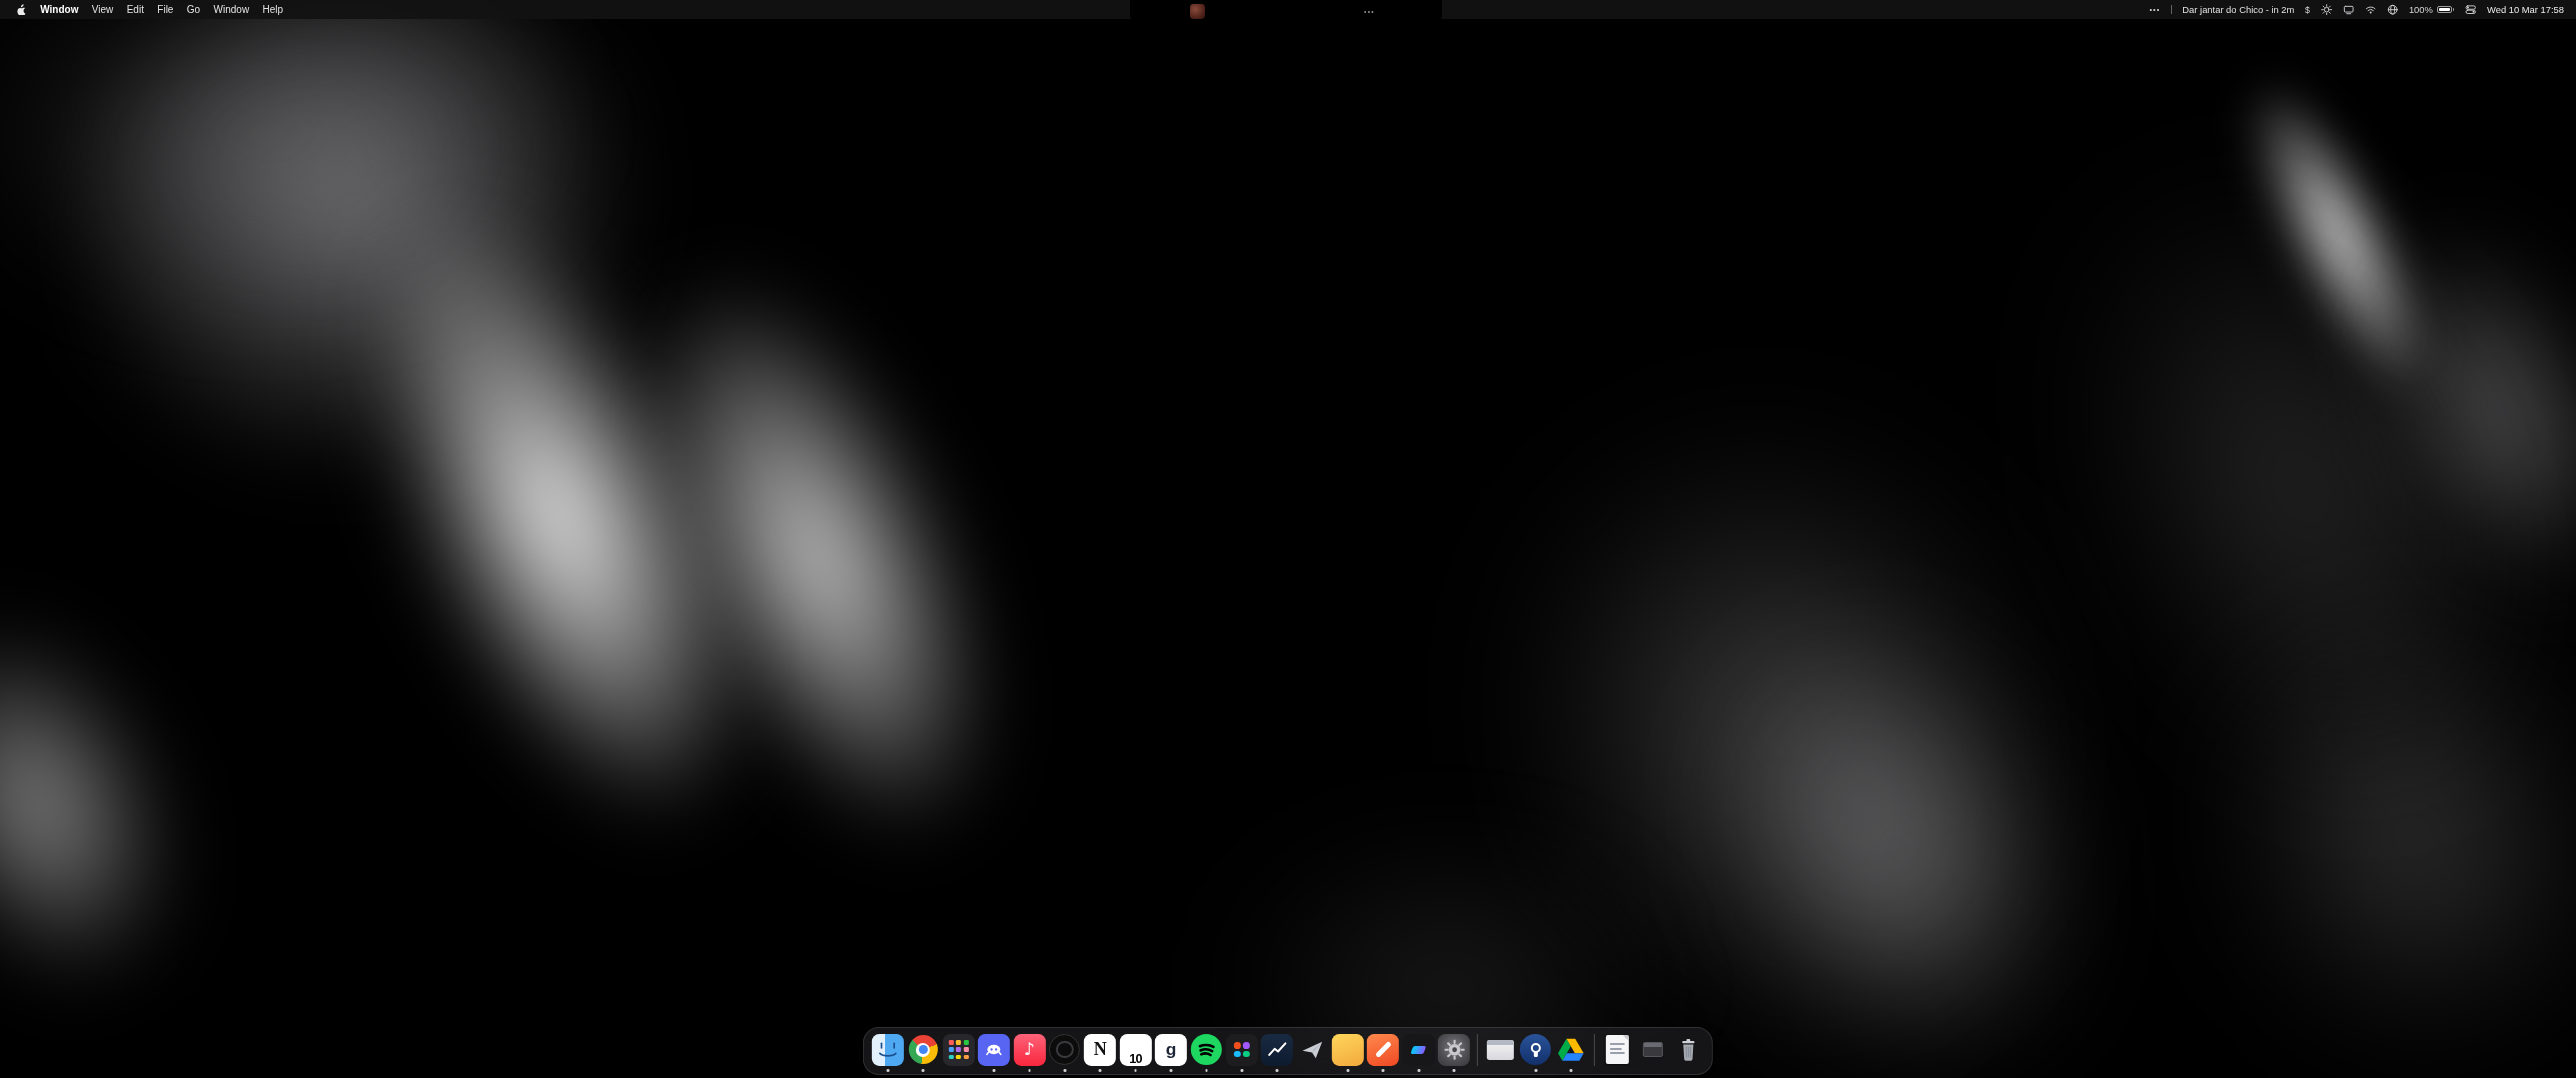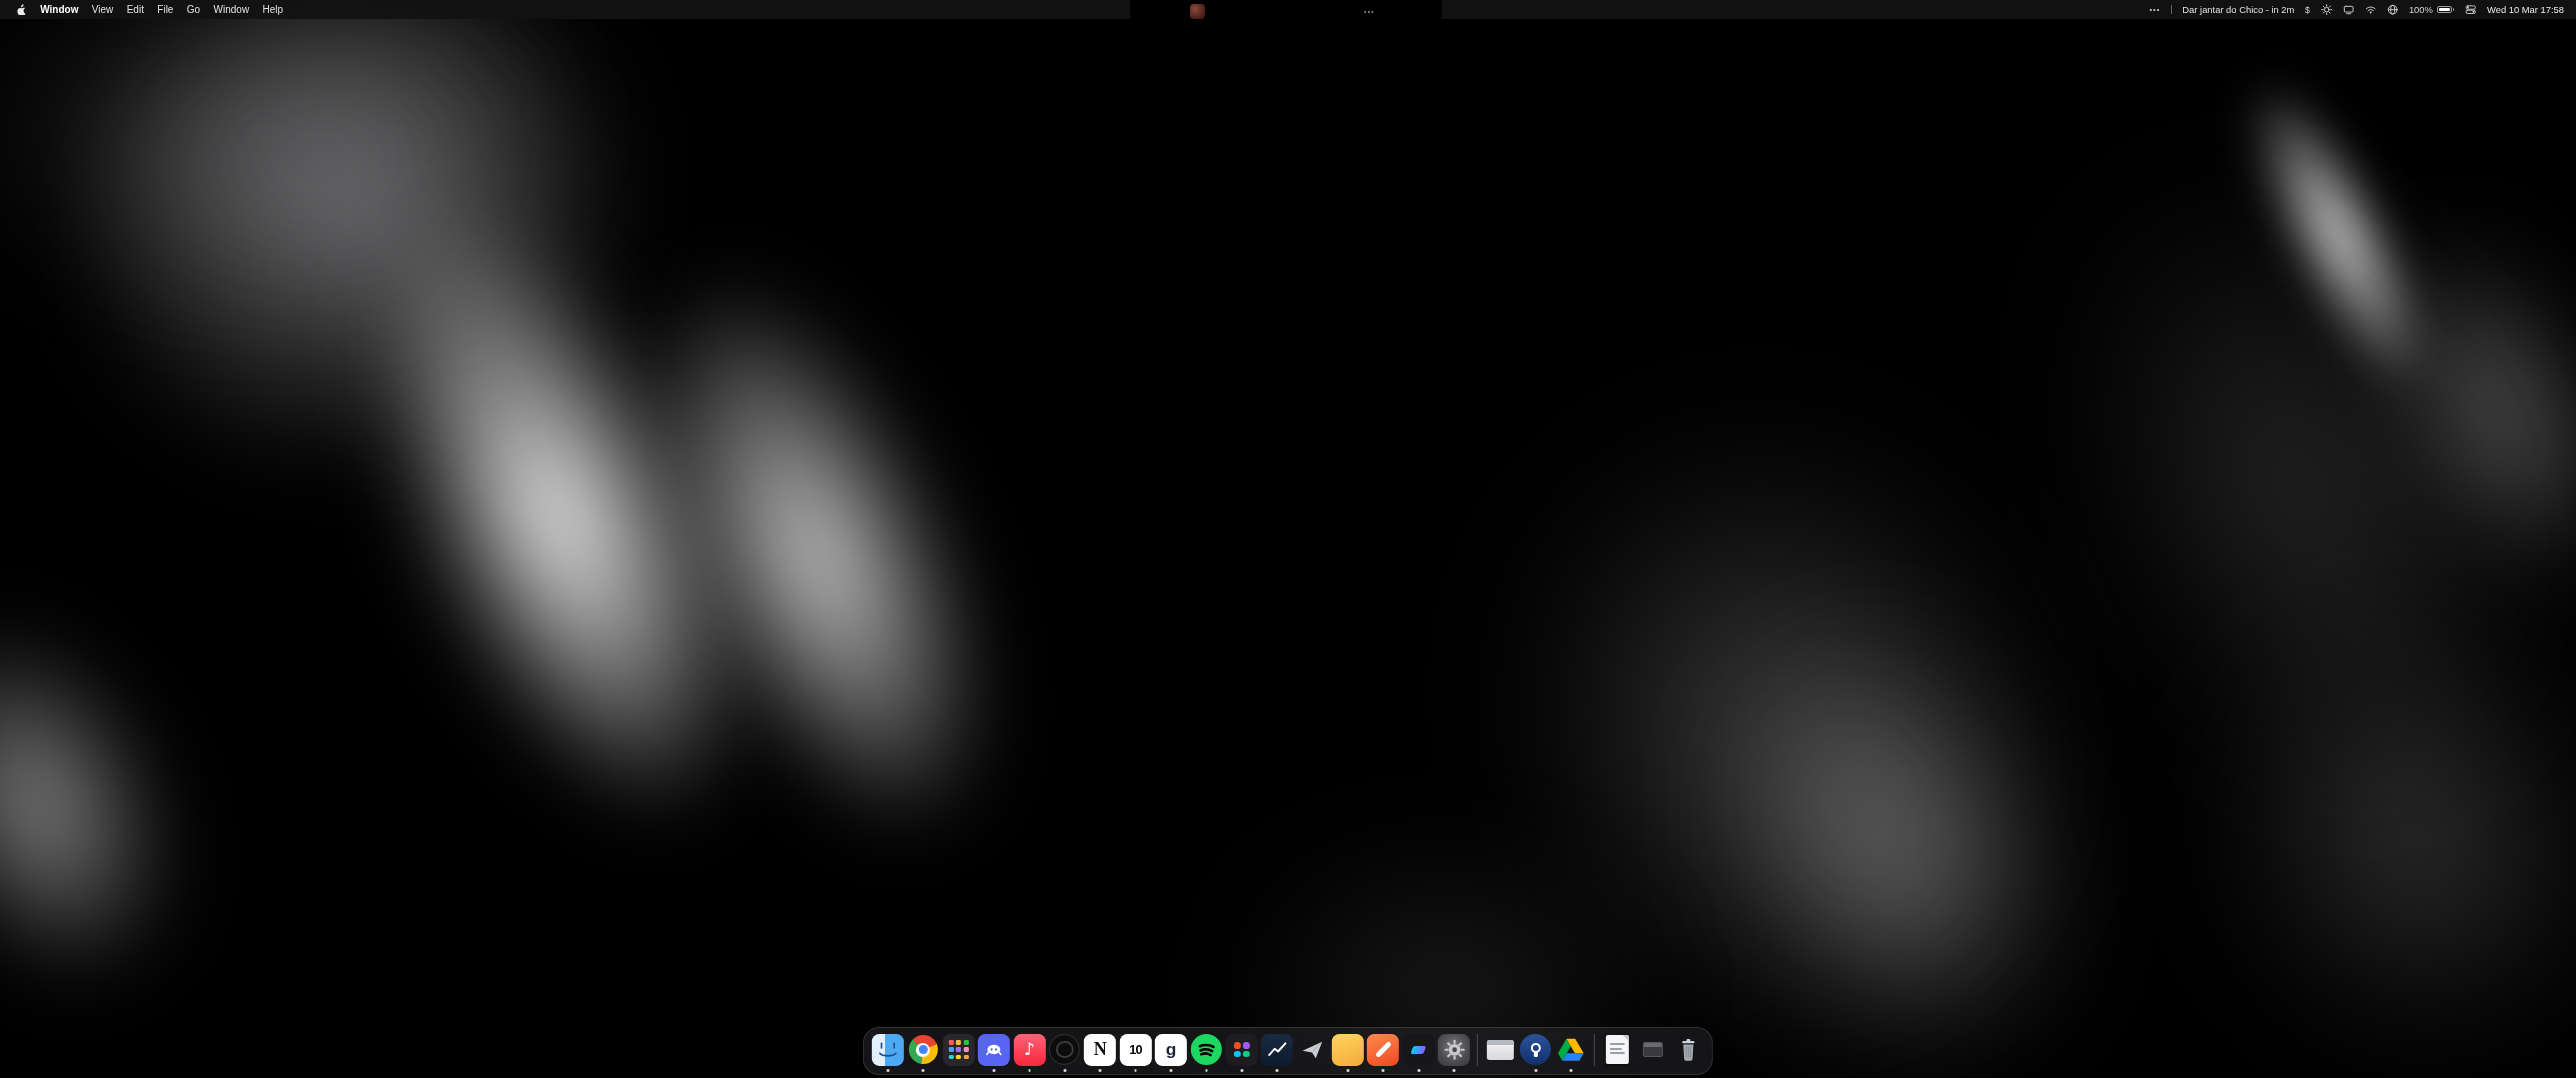--- a/index.html
+++ b/index.html
@@ -80,21 +80,21 @@
 
   .ic-music { background:linear-gradient(180deg,#fd6379,#f9263d); }
   .music-note { font-family:"DejaVu Sans", sans-serif; font-size:17.4px; color:#fff; line-height:1; }
 
   .ic-darkdisc { background:#0c0c0d; border:0.7px solid #333; border-radius:50%; width:31px; height:31px; }
   .darkdisc-ring { width:17.4px; height:17.4px; border-radius:50%; border:2px solid #3a3a3e; }
 
   .ic-notion { background:#fff; }
   .notion-letter { font-family:"Liberation Serif", serif; font-weight:700; font-size:18px; color:#111; }
 
-  .ic-ten { background:#fff; }
+  .ic-ten { background:#fff;align-items:flex-end; }
   .ten-label { font-weight:800; font-size:12.7px; color:#000; letter-spacing:-0.7px; }
 
   .ic-g { background:#fff; }
   .g-label { font-weight:700; font-size:17.4px; color:#1c2636; line-height:1; }
 
   .ic-spotify { background:#1ed760; border-radius:50%; width:31px; height:31px; }
   .ic-spotify svg { width:31px; height:31px; }
 
   .ic-figma { background:#1d1d20; }
   .figma-wrap { display:grid; grid-template-columns:repeat(2, 6.7px); grid-template-rows:repeat(2, 6.7px); gap:2px; }

